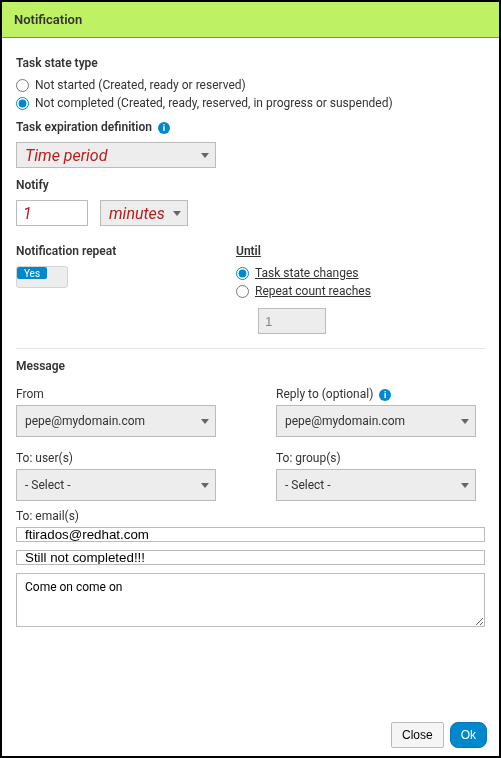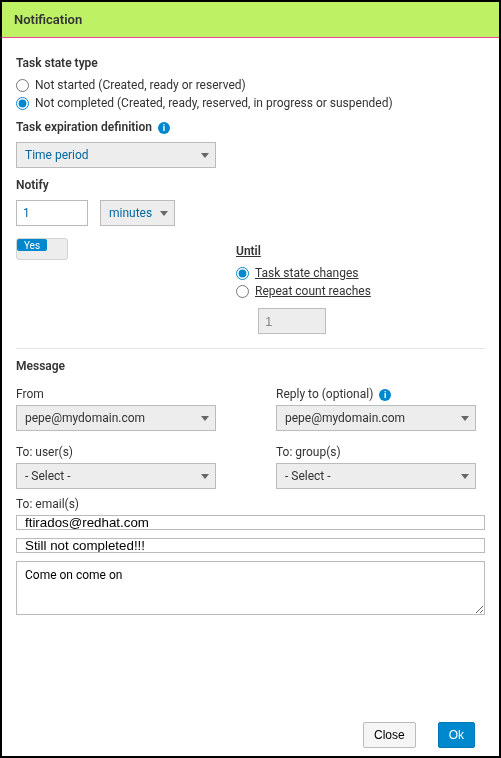--- a/index.html
+++ b/index.html
@@ -6,41 +6,41 @@
 body { font-family: -apple-system, "Segoe UI", Roboto, Arial, sans-serif; font-size: 12px; color: #333; background: #fff; }
 .window { border: 2px solid #000; width: 501px; height: 758px; display: flex; flex-direction: column; }
 .titlebar { background: #bef264; border-bottom: 1px solid #ec4899; padding: 10px 12px; font-weight: 600; font-size: 13px; color: #333; }
 .body { padding: 12px 14px; flex: 1; overflow: auto; }
 .section-label { font-weight: 600; font-size: 12px; margin: 6px 0 8px 0; color: #333; }
 .field-label { font-size: 12px; margin: 6px 0 4px 0; color: #333; }
 .radio-row { margin: 4px 0; font-size: 12px; display: flex; align-items: center; gap: 6px; }
 .radio-row input[type=radio] { accent-color: #0088ce; }
 .info-icon { display:inline-flex; width:12px; height:12px; background:#0088ce; color:#fff; border-radius:50%; font-size:9px; align-items:center; justify-content:center; font-weight:bold; margin-left:3px; }
 .select, .dropdown-btn, .text-input, .num-input, .textarea {
-  border: 1px solid #bbb; background: #fff; font-size: 12px; font-family: inherit; color: #0369a1;
+  border: 1px solid #bbb; background: #fff; font-size: 16px; font-family: inherit; color: #b91c1c; font-style: italic;
 }
 .dropdown-btn { background:#ededed; height:26px; padding:0 22px 0 8px; position:relative; display:inline-flex; align-items:center; cursor:pointer; }
 .dropdown-btn .chev { position:absolute; right:6px; width:0; height:0; border-left:4px solid transparent; border-right:4px solid transparent; border-top:5px solid #666; }
 .num-input { height:26px; width:72px; padding:0 6px; }
 .row-flex { display:flex; gap:12px; align-items:flex-end; }
 .two-col { display:flex; gap:40px; }
 .col { flex:1; }
 .toggle { width:52px; height:22px; background:#ededed; border-radius:3px; position:relative; cursor:pointer; border:1px solid #d4d4d4; }
 .toggle .knob { position:absolute; left:0; top:0; bottom:8px; width:30px; background:#0088ce; border-radius:2px; color:#fff; font-size:10px; display:flex; align-items:center; justify-content:center; }
 .until-block { margin-left: 0; text-decoration: underline; }
 .repeat-count-input { height:26px; width:68px; padding:0 6px; border:1px solid #bbb; background:#ededed; color:#888; margin-left:22px; margin-top:6px; }
 .hr { border:none; border-top:1px solid #e6e6e6; margin:14px 0 10px 0; }
-.select-full { position:relative; height:26px; background:#ededed; border:1px solid #bbb; display:flex; align-items:center; padding:0 22px 0 8px; cursor:pointer; width:200px; }
+.select-full { position:relative; height:32px; background:#ededed; border:1px solid #bbb; display:flex; align-items:center; padding:0 22px 0 8px; cursor:pointer; width:200px; }
 .select-full .chev { position:absolute; right:6px; width:0; height:0; border-left:4px solid transparent; border-right:4px solid transparent; border-top:5px solid #666; }
 .text-input-full { width:100%; height:15px; padding:0 8px; border:1px solid #bbb; }
 .textarea-full { width:100%; height:54px; padding:6px 8px; border:1px solid #bbb; resize:both; font-family:inherit; font-size:12px; }
 .mt { margin-top:8px; }
-.footer { padding:8px 24px; display:flex; justify-content:flex-end; gap:22px; align-items:center; }
+.footer { padding:8px 12px; display:flex; justify-content:flex-end; gap:6px; align-items:center; }
 .btn { height:26px; padding:0 10px; border:1px solid #bbb; background:#f5f5f5; cursor:pointer; font-size:12px; border-radius:2px; }
-.btn-primary { background:#0088ce; border-color:#0077b6; color:#fff; }
+.btn-primary { background:#0088ce; border-color:#0077b6; color:#fff;border-radius:8px; }
 .two-col-msg { display:flex; gap:60px; }
 .two-col-msg .col { flex:0 0 auto; }
 </style>
 </head>
 <body>
 
 <div class="window">
 
   <div class="titlebar">Notification</div>
 
@@ -72,20 +72,21 @@
     <div class="row-flex">
       <input class="num-input" value="1" style="">
       <div class="dropdown-btn">
         <span>minutes</span>
         <span class="chev"></span>
       </div>
     </div>
 
     <div class="two-col" style="margin-top:12px;">
       <div class="col" style="flex:0 0 180px;">
+        <div class="section-label">Notification repeat</div>
         <div class="toggle">
           <div class="knob">Yes</div>
         </div>
       </div>
       <div class="col until-block">
         <div class="section-label">Until</div>
         <label class="radio-row">
           <input type="radio" name="until" checked="" style="">
           <span>Task state changes</span>
         </label>

